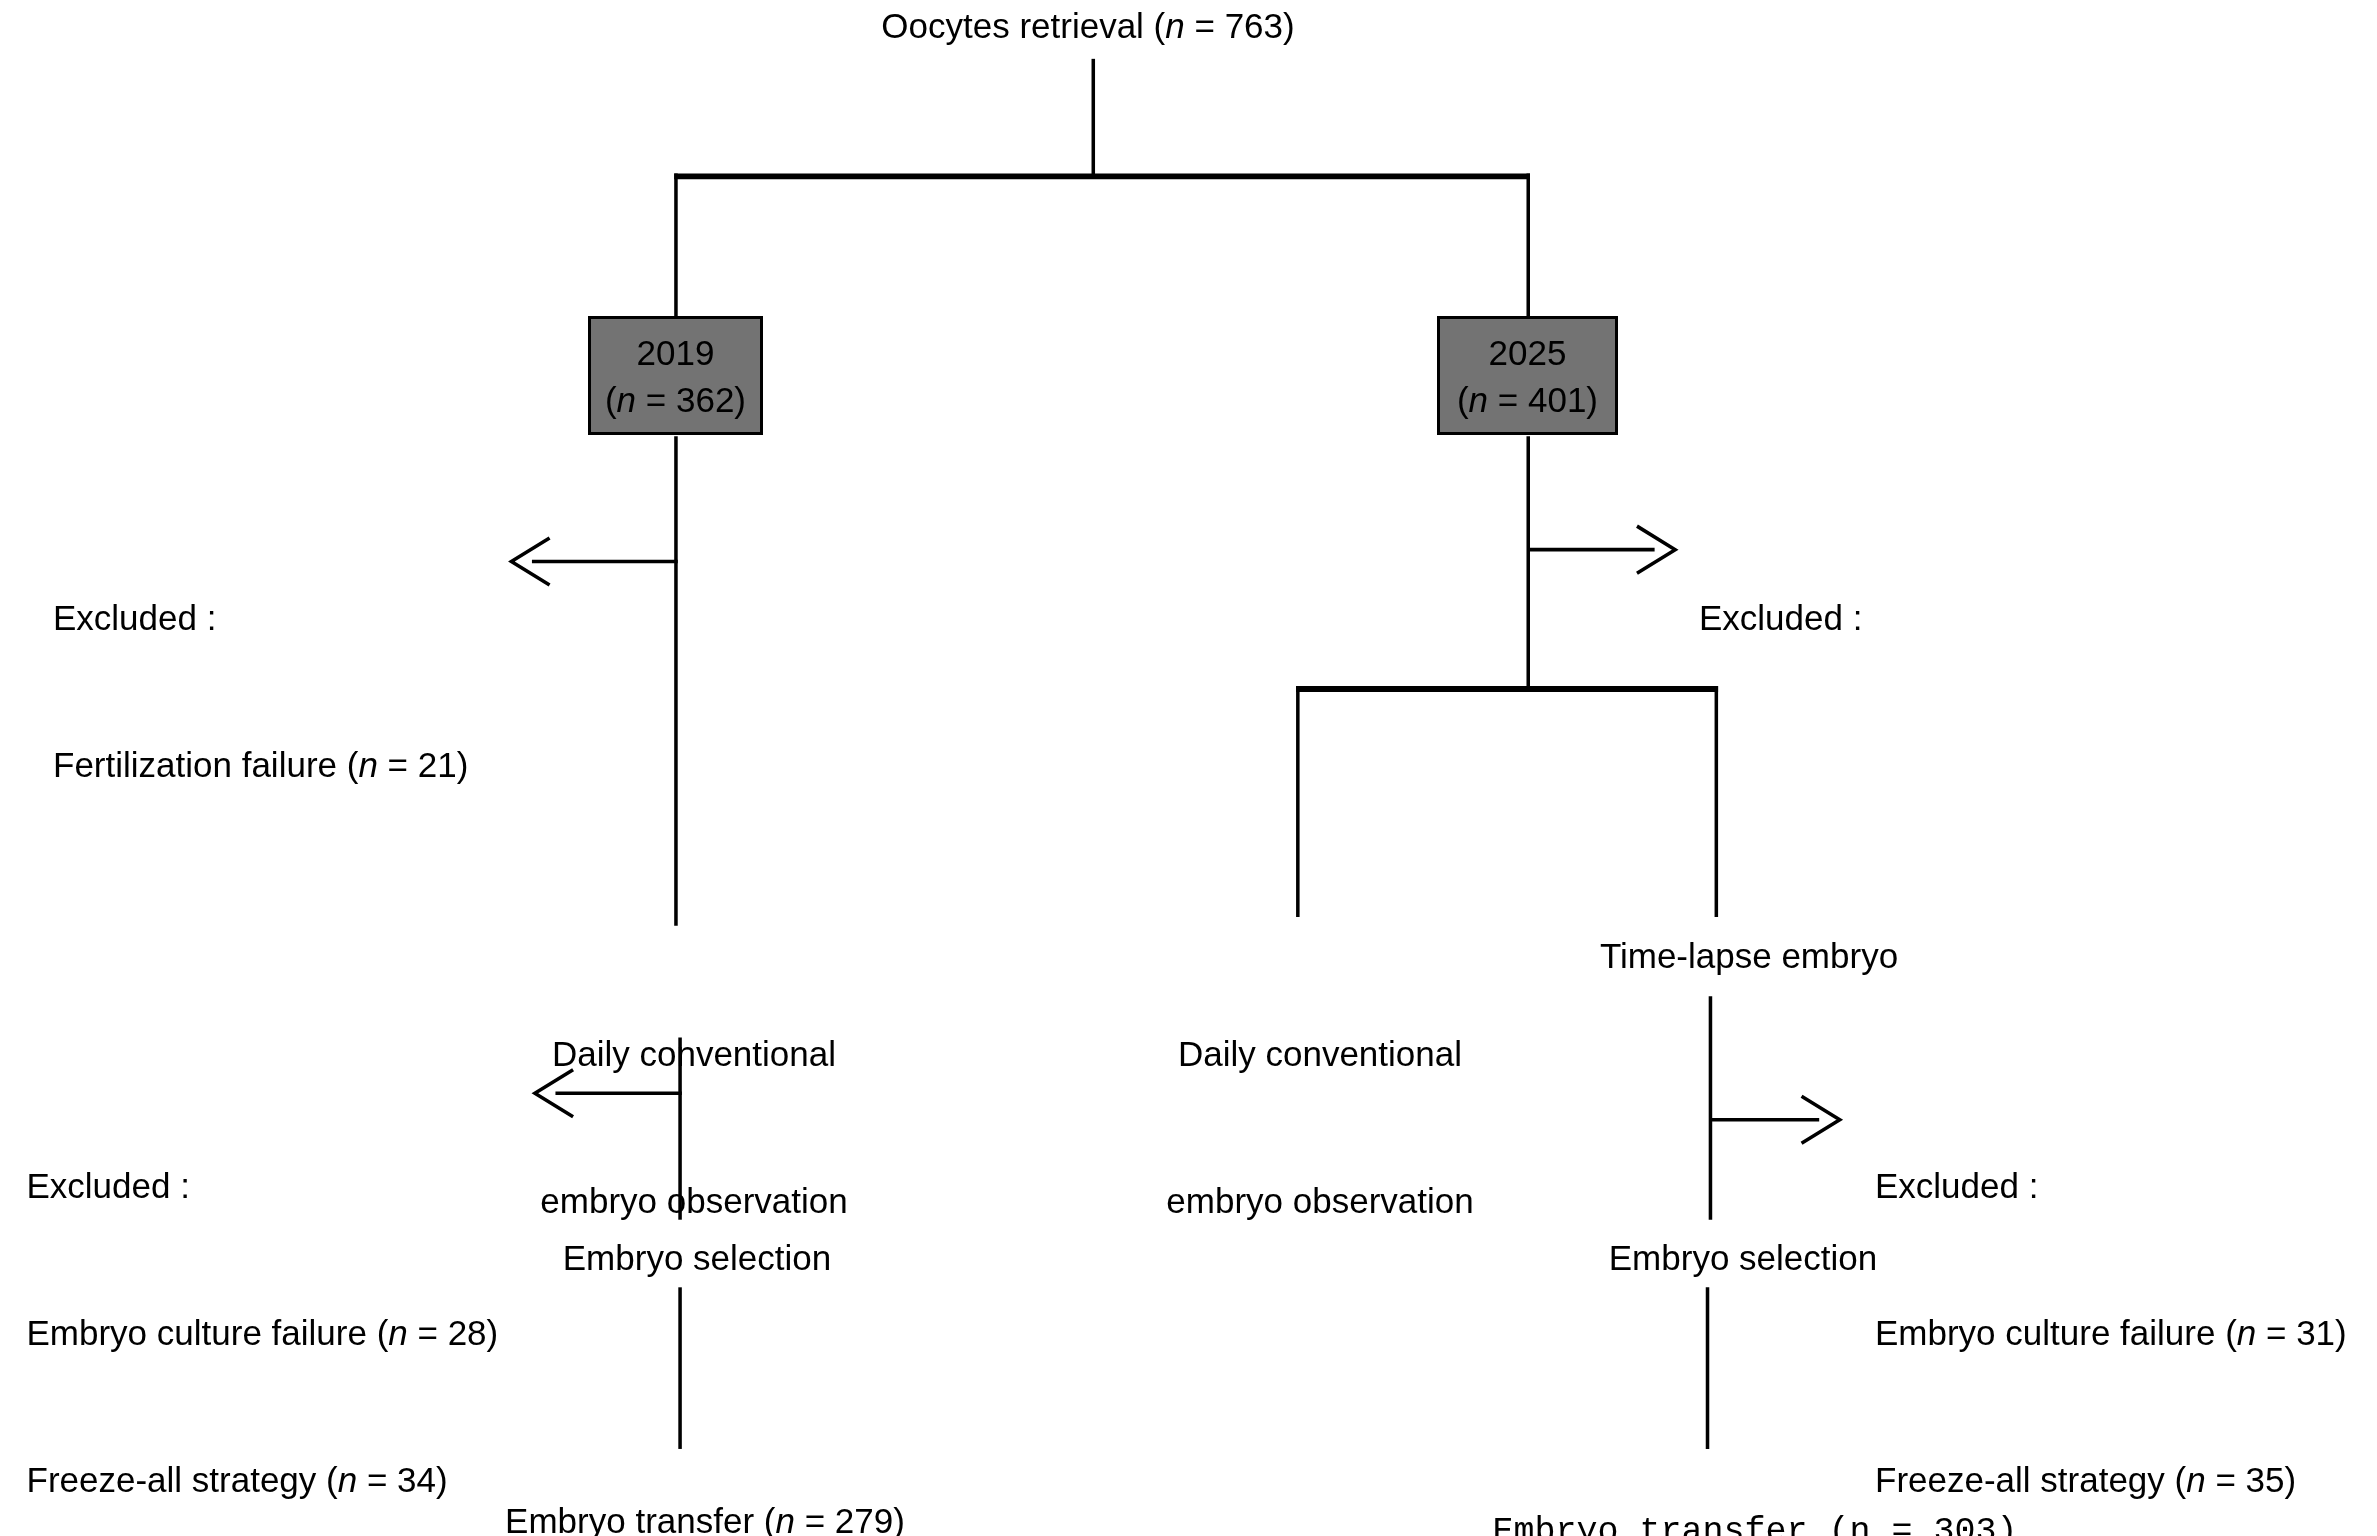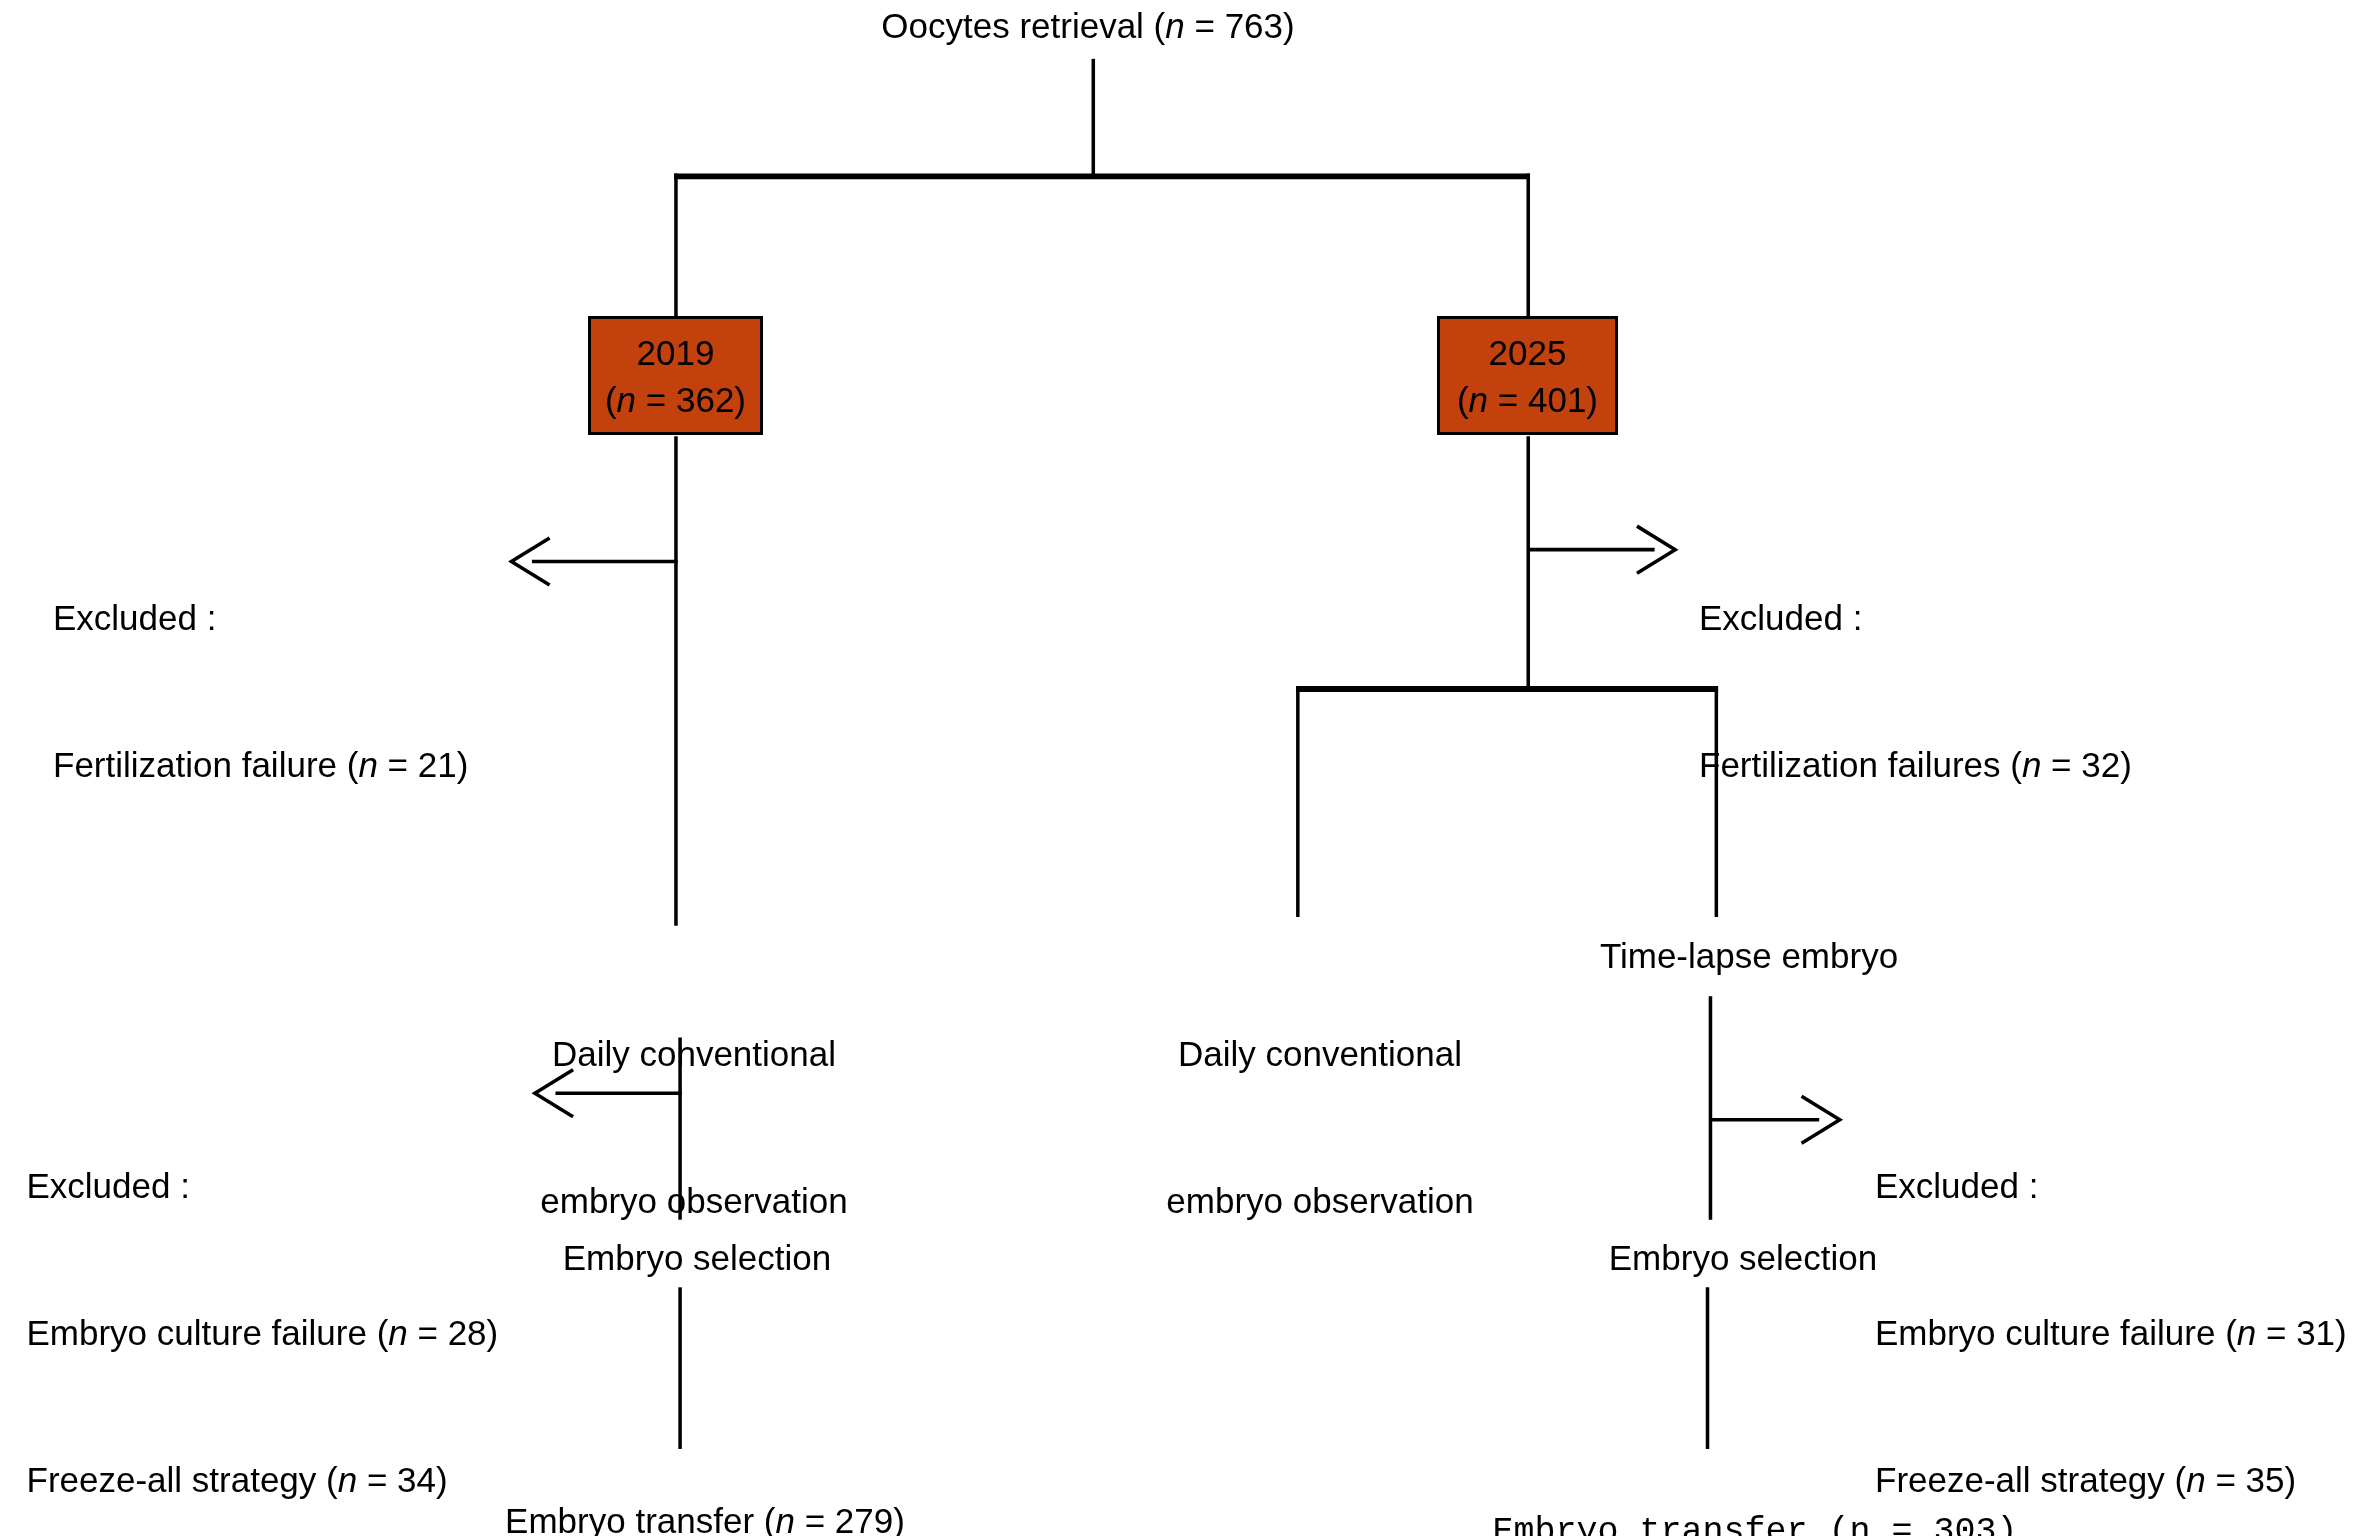--- a/index.html
+++ b/index.html
@@ -4,21 +4,21 @@
 <style>
   html,body{margin:0;padding:0;background:#ffffff;}
   body{
     width:2377px;height:1536px;position:relative;overflow:hidden;
     font-family:"Liberation Sans",sans-serif;color:#000;
   }
   #connectors{position:absolute;left:0;top:0;width:2377px;height:1536px;}
   .label{position:absolute;font-size:35px;line-height:49px;white-space:pre;}
   .center{transform:translateX(-50%);text-align:center;}
   .year-box{
-    position:absolute;border:3.5px solid #000;background:#c2410c;
+    position:absolute;border:3.5px solid #000;background:#737373;
     display:flex;flex-direction:column;justify-content:center;align-items:center;
     font-size:35px;line-height:47px;text-align:center;
   }
   i{font-style:italic;}
 </style>
 </head>
 <body>
 
 <svg id="connectors" viewBox="0 0 4044 2613" xmlns="http://www.w3.org/2000/svg" fill="none" stroke="#000" stroke-width="6">
 
@@ -59,21 +59,20 @@
   <div>(<i>n</i> = 401)</div>
 </div>
 
 <div class="label" style="left:53px;top:495px;">
   <div>Excluded :</div>
   <div>Fertilization failure (<i>n</i> = 21)</div>
 </div>
 
 <div class="label" style="left:1699px;top:495px;">
   <div>Excluded :</div>
-  <div>Fertilization failures (<i>n</i> = 32)</div>
 </div>
 
 <div class="label center" style="left:694px;top:931px;">
   <div>Daily conventional</div>
   <div>embryo observation</div>
 </div>
 <div class="label center" style="left:1320px;top:931px;">
   <div>Daily conventional</div>
   <div>embryo observation</div>
 </div>

